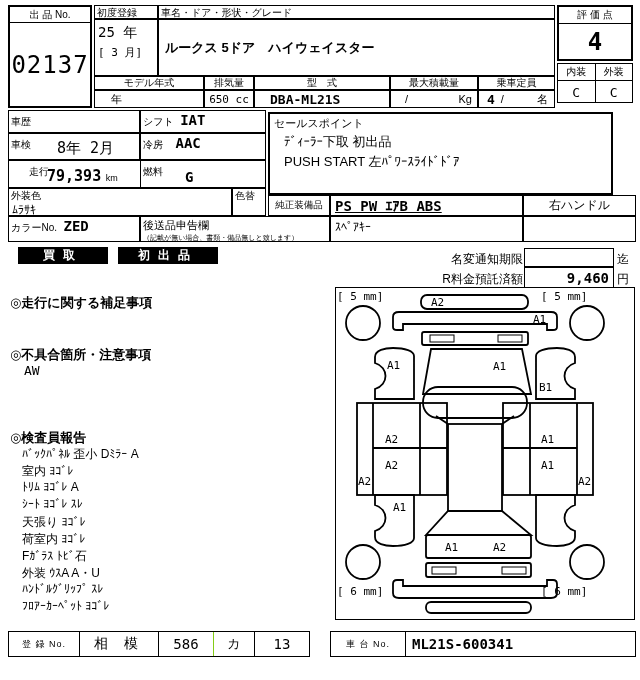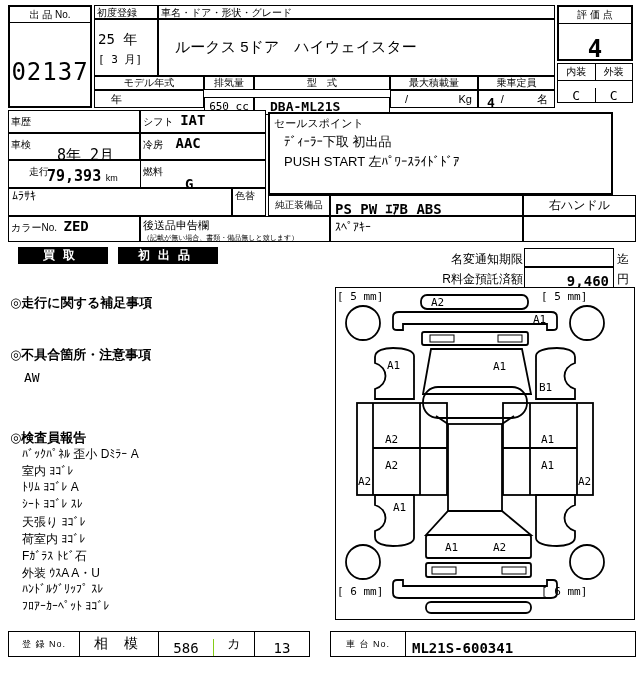--- a/index.html
+++ b/index.html
@@ -3,21 +3,21 @@
 <meta charset="utf-8">
 <style>
   html,body{margin:0;padding:0;background:#fff;}
   #sheet{position:relative;width:640px;height:680px;background:#fff;color:#000;
          font-family:"Liberation Sans","DejaVu Sans",sans-serif;overflow:hidden;}
   .abs{position:absolute;box-sizing:border-box;}
   .cell{position:absolute;box-sizing:border-box;border:1px solid #000;background:#fff;}
   .b2{border-width:2px;}
   .lbl{font-size:10px;line-height:1.15;padding:1px 2px;}
   .ctr{display:flex;align-items:center;justify-content:center;}
-  .mono{font-family:"DejaVu Sans Mono","Liberation Mono",monospace;margin-top:7px;}
+  .mono{font-family:"DejaVu Sans Mono","Liberation Mono",monospace;}
   .badge{position:absolute;background:#000;color:#fff;font-weight:bold;font-size:12px;
          display:flex;align-items:center;justify-content:center;letter-spacing:8px;}
   .rlabel{position:absolute;text-align:right;font-size:12px;}
   .heading{position:absolute;font-size:13px;font-weight:bold;white-space:nowrap;}
   .repline{height:17px;font-size:12px;white-space:nowrap;}
   svg .shape{fill:none;stroke:#000;stroke-width:1.8;}
   svg .thin{fill:none;stroke:#000;stroke-width:1;}
   svg text{font-family:"DejaVu Sans Mono","Liberation Mono",monospace;font-size:11px;fill:#000;}
 </style>
 </head>
@@ -35,21 +35,21 @@
   </div>
   <div class="cell" style="left:94px;top:19px;width:64px;height:57px;padding:4px 3px;">
     <div class="mono" style="font-size:14px;">25 年</div>
     <div class="mono" style="font-size:11px;margin-top:3px;">[ 3 月]</div>
   </div>
 
   <div class="cell" style="left:158px;top:5px;width:397px;height:14px;">
     <div class="lbl">車名・ドア・形状・グレード</div>
   </div>
   <div class="cell" style="left:158px;top:19px;width:397px;height:57px;display:flex;align-items:center;">
-    <span style="font-size:15px;font-weight:normal;padding-left:16px;white-space:nowrap;">ルークス 5ドア　ハイウェイスター</span>
+    <span style="font-size:13px;font-weight:bold;padding-left:6px;white-space:nowrap;">ルークス 5ドア　ハイウェイスター</span>
   </div>
 
   <div class="cell b2" style="left:557px;top:5px;width:76px;height:56px;">
     <div style="height:16px;border-bottom:1px solid #000;font-size:10px;display:flex;align-items:center;justify-content:center;">評 価 点</div>
     <div class="ctr mono" style="height:36px;font-size:24px;font-weight:bold;">4</div>
   </div>
   <div class="cell" style="left:557px;top:63px;width:76px;height:40px;">
     <div style="display:flex;height:16px;border-bottom:1px solid #000;">
       <div class="ctr" style="width:50%;border-right:1px solid #000;font-size:10px;">内装</div>
       <div class="ctr" style="width:50%;font-size:10px;">外装</div>
@@ -105,20 +105,21 @@
       <span class="mono" style="font-size:15px;font-weight:bold;">79,393</span>
       <span style="font-size:9px;">km</span>
     </div>
   </div>
   <div class="cell" style="left:140px;top:160px;width:126px;height:28px;">
     <span class="lbl">燃料</span>
     <div class="mono" style="font-size:14px;font-weight:bold;position:absolute;left:44px;top:8px;">G</div>
   </div>
 
   <div class="cell" style="left:8px;top:188px;width:224px;height:28px;">
+    <div class="lbl">外装色</div>
     <div style="font-size:12px;padding-left:3px;">ﾑﾗｻｷ</div>
   </div>
   <div class="cell" style="left:232px;top:188px;width:34px;height:28px;">
     <div class="lbl">色替</div>
   </div>
 
   <div class="cell" style="left:8px;top:216px;width:132px;height:26px;">
     <span class="lbl">カラーNo.</span>
     <span class="mono" style="font-size:14px;font-weight:bold;">ZED</span>
   </div>

